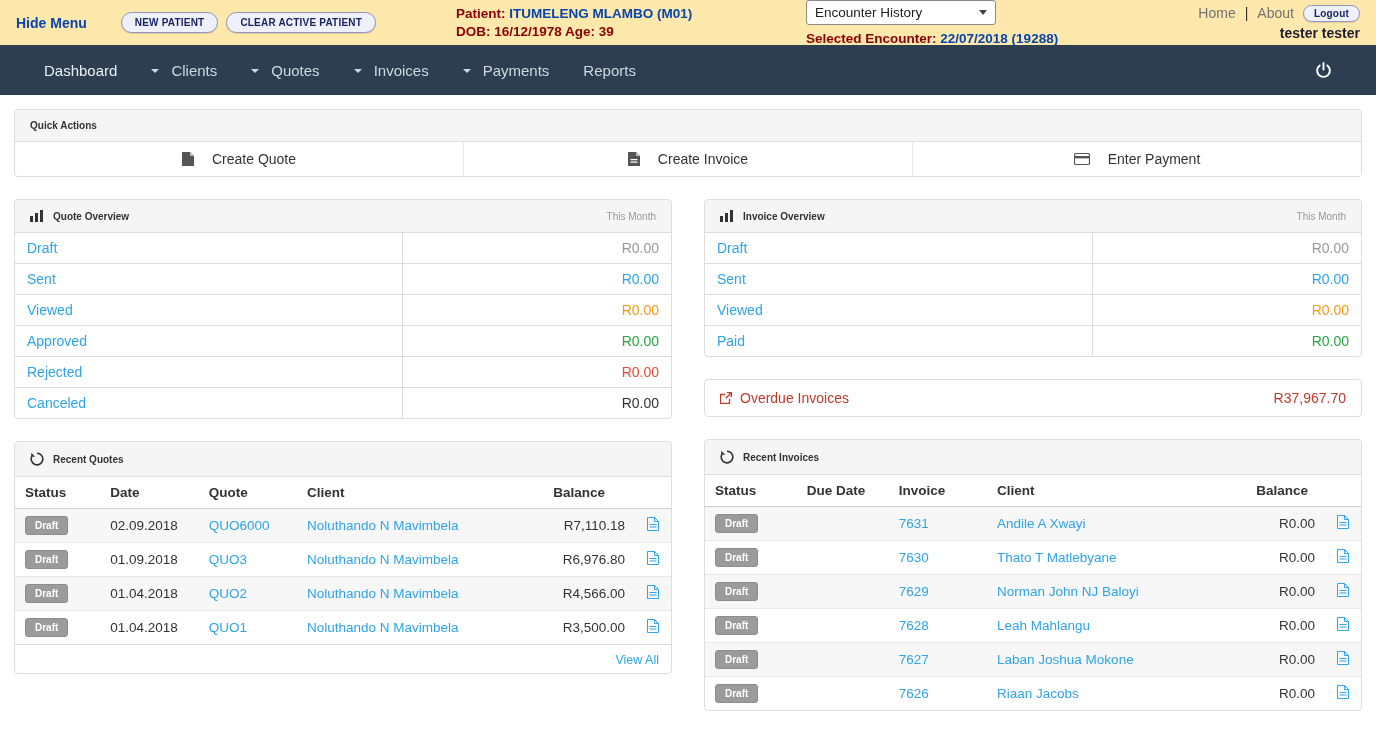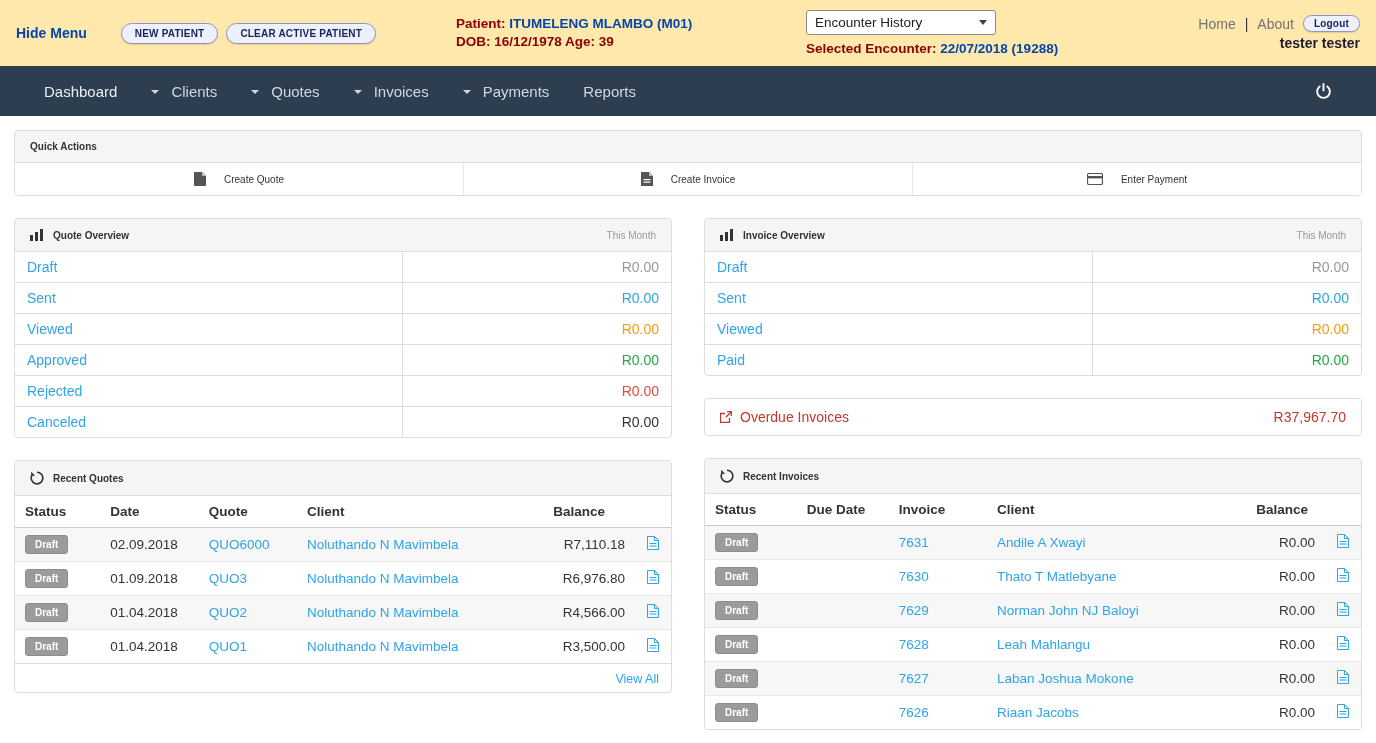--- a/index.html
+++ b/index.html
@@ -6,21 +6,21 @@
   html, body { margin: 0; padding: 0; }
   body {
     width: 1376px; height: 743px; overflow: hidden;
     font-family: "Liberation Sans", sans-serif;
     font-size: 14px; color: #333; background: #fff;
   }
   a { text-decoration: none; cursor: pointer; }
   button { font-family: "Liberation Sans", sans-serif; }
 
   
-  .topbar { height: 66px; background: #ffe8ab; display: flex; align-items: center; padding: 0 16px; }
+  .topbar { height: 45px; background: #ffe8ab; display: flex; align-items: center; padding: 0 16px; }
   .tb-left { flex: 0 0 440px; display: flex; align-items: center; gap: 8px; }
   .hide-menu { color: #0645ad; font-weight: bold; font-size: 14px; margin-right: 26px; white-space: nowrap; }
   .pill {
     background: #eef0fb; border: 1px solid #8f94c4; border-radius: 11px;
     padding: 4px 13px; font-size: 10px; font-weight: bold; color: #14235e;
     cursor: pointer; letter-spacing: .2px; white-space: nowrap;
     box-shadow: 0 1px 1px rgba(0,0,0,.12);
   }
   .pill.small { padding: 2px 10px; }
   .tb-patient { flex: 0 0 350px; line-height: 18px; font-weight: bold; font-size: 13.5px; }
@@ -55,21 +55,21 @@
     background: #f5f5f5; border-bottom: 1px solid #ddd; padding: 10px 15px;
     font-weight: bold; font-size: 10px; color: #333;
     display: flex; align-items: center; border-radius: 4px 4px 0 0;
   }
   .ph-icon { margin-right: 9px; display: inline-flex; }
   .ph-right { margin-left: auto; font-weight: normal; color: #999; }
 
   .qa-body { display: flex; }
   .qa-btn {
     flex: 1 1 0; background: #fff; border: 0; border-left: 1px solid #e7e7e7;
-    padding: 9px 0; font-size: 10px; color: #333;
+    padding: 9px 0; font-size: 14px; color: #333;
     display: flex; align-items: center; justify-content: center; gap: 9px; cursor: pointer;
   }
   .qa-btn:first-child { border-left: 0; border-radius: 0 0 0 4px; }
 
   .cols { display: flex; gap: 32px; align-items: flex-start; }
   .col { flex: 1 1 0; min-width: 0; }
 
   
   .ov-row { display: flex; align-items: stretch; border-bottom: 1px solid #ddd; font-size: 14px; }
   .ov-row:last-child { border-bottom: 0; }

